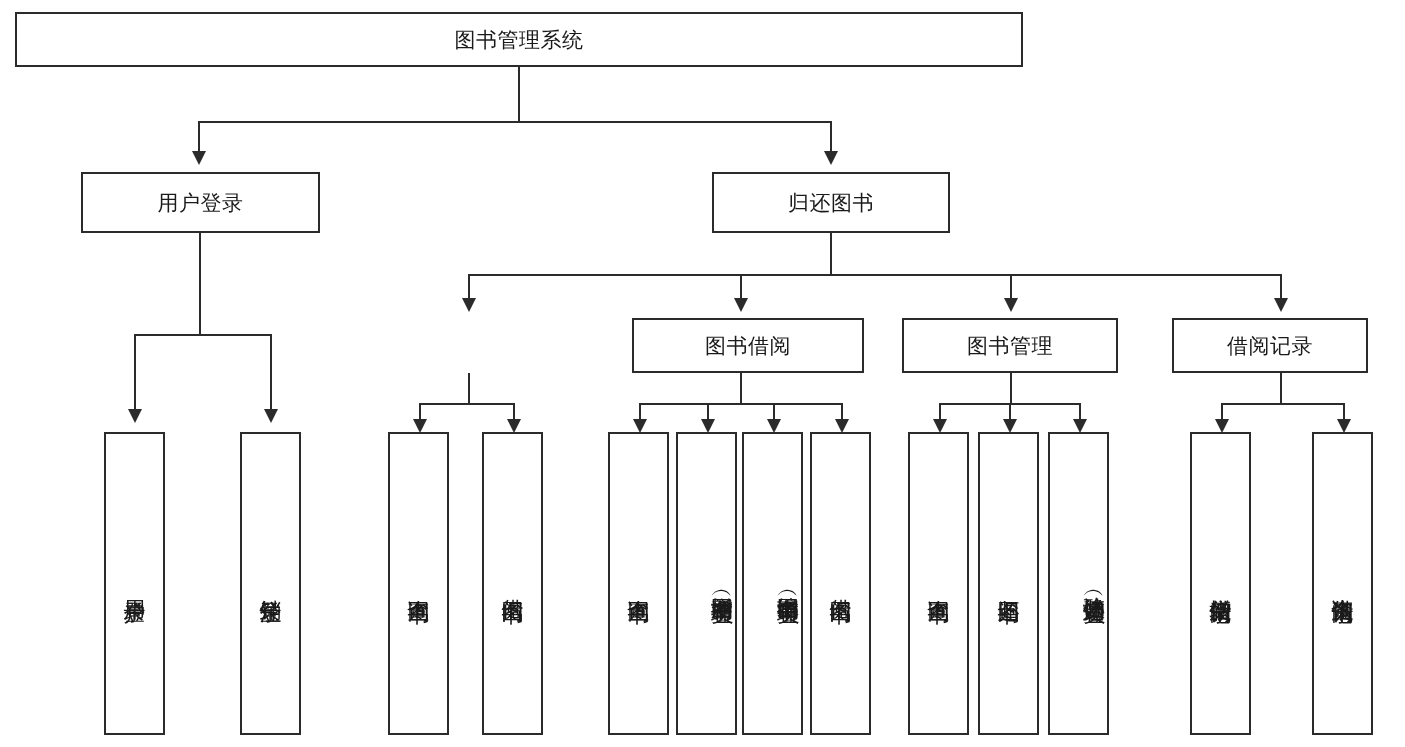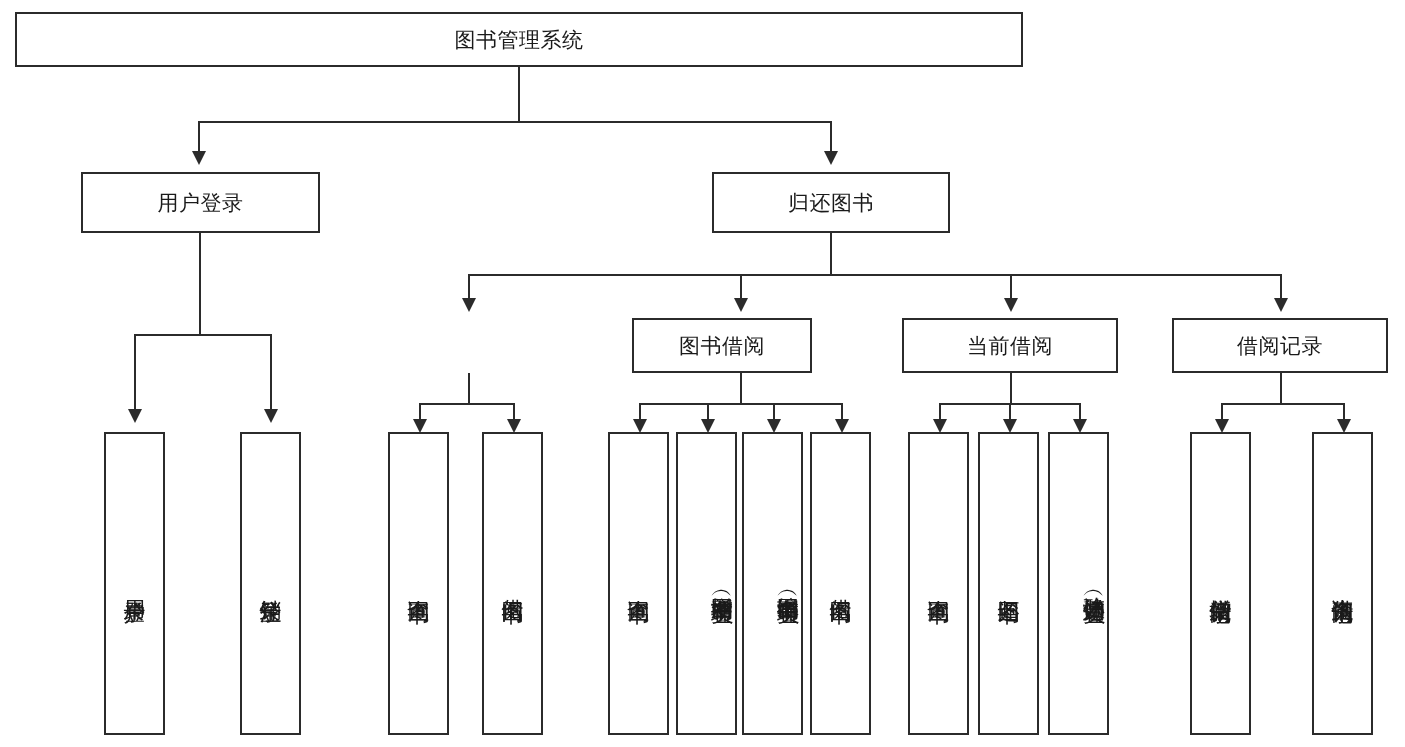--- a/index.html
+++ b/index.html
@@ -112,27 +112,27 @@
   <div class="edge h" style="left:468px; top:274px; width:812px;"></div>
   <div class="edge v" style="left:468px; top:274px; height:24px;"></div>
   <div class="arrow" style="left:462px; top:298px;"></div>
   <div class="edge v" style="left:740px; top:274px; height:24px;"></div>
   <div class="arrow" style="left:734px; top:298px;"></div>
   <div class="edge v" style="left:1010px; top:274px; height:24px;"></div>
   <div class="arrow" style="left:1004px; top:298px;"></div>
   <div class="edge v" style="left:1280px; top:274px; height:24px;"></div>
   <div class="arrow" style="left:1274px; top:298px;"></div>
 
-  <div class="node horiz" style="left:632px; top:318px; width:180px; height:55px;">
+  <div class="node horiz" style="left:632px; top:318px; width:232px; height:55px;">
     <span class="lbl">图书借阅</span>
   </div>
   <div class="node horiz" style="left:902px; top:318px; width:216px; height:55px;">
-    <span class="lbl">当前借阅</span>
-  </div>
-  <div class="node horiz" style="left:1172px; top:318px; width:216px; height:55px;">
+    <span class="lbl">图书管理</span>
+  </div>
+  <div class="node horiz" style="left:1172px; top:318px; width:196px; height:55px;">
     <span class="lbl">借阅记录</span>
   </div>
 
   <div class="edge v" style="left:468px; top:373px; height:31px;"></div>
   <div class="edge h" style="left:419px; top:403px; width:95px;"></div>
   <div class="edge v" style="left:419px; top:403px; height:16px;"></div>
   <div class="arrow" style="left:413px; top:419px;"></div>
   <div class="edge v" style="left:513px; top:403px; height:16px;"></div>
   <div class="arrow" style="left:507px; top:419px;"></div>
 

